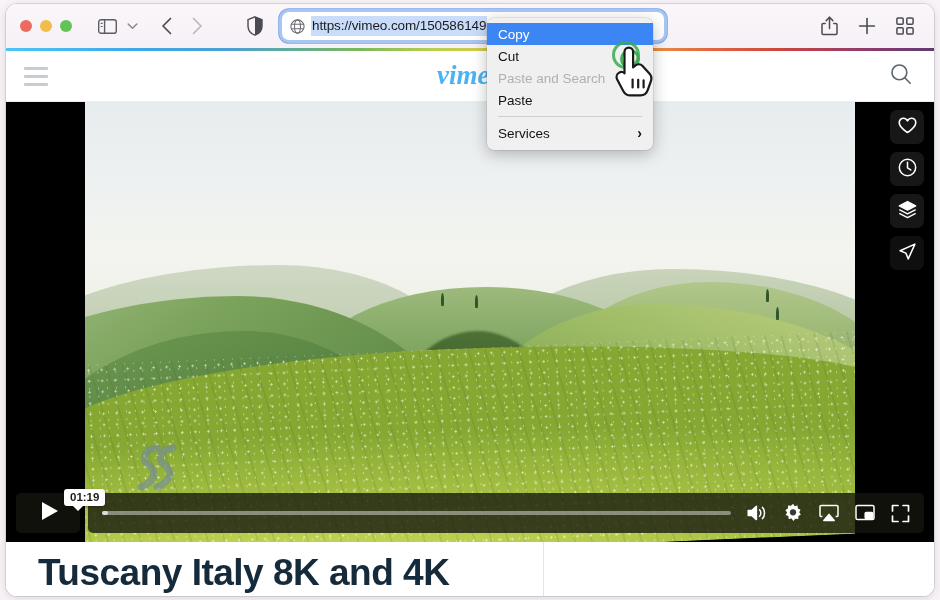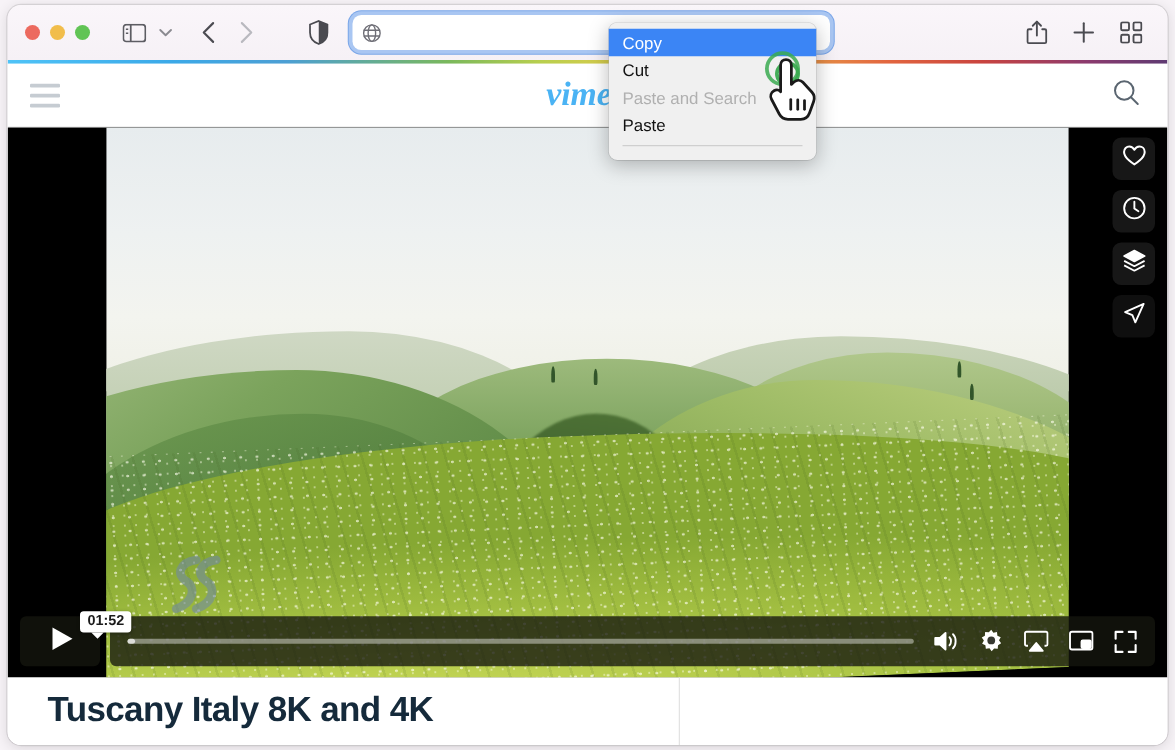--- a/index.html
+++ b/index.html
@@ -315,21 +315,21 @@
     position: relative;
     height: 57px;
     background: #ffffff;
     display: flex;
   }
   .below-left {
     width: 537px;
     padding: 10px 0 0 32px;
   }
   .video-title {
-    font-size: 28px;
+    font-size: 37px;
     font-weight: bold;
     color: #152a3b;
     letter-spacing: -0.5px;
     white-space: nowrap;
   }
   .below-div {
     width: 1px; background: #e3e3e3; height: 57px;
   }
 
   
@@ -437,20 +437,21 @@
 
       <div class="urlfield">
         <span class="globe-ico">
           <svg width="15" height="15" viewBox="0 0 15 15" fill="none" stroke="currentColor" stroke-width="1.1">
             <circle cx="7.5" cy="7.5" r="6.6"></circle>
             <ellipse cx="7.5" cy="7.5" rx="3" ry="6.6"></ellipse>
             <line x1="1" y1="5.2" x2="14" y2="5.2"></line>
             <line x1="1" y1="9.8" x2="14" y2="9.8"></line>
           </svg>
         </span>
+        <span class="url-text" title="https://vimeo.com/150586149">https://vimeo.com/150586149</span>
       </div>
 
       <div class="tb-right">
         <span class="tb-icon">
           <svg width="17" height="20" viewBox="0 0 17 20" fill="none" stroke="currentColor" stroke-width="1.5" stroke-linecap="round" stroke-linejoin="round">
             <path d="M4.2 7.4 H2.2 A1.2 1.2 0 0 0 1 8.6 V17.3 A1.2 1.2 0 0 0 2.2 18.5 H14.8 A1.2 1.2 0 0 0 16 17.3 V8.6 A1.2 1.2 0 0 0 14.8 7.4 H12.8"></path>
             <line x1="8.5" y1="1.3" x2="8.5" y2="12.4"></line>
             <polyline points="5.2,4.6 8.5,1.3 11.8,4.6"></polyline>
           </svg>
         </span>
@@ -551,21 +552,21 @@
           </div>
           <div class="rail-btn">
             <span>
               <svg width="19" height="19" viewBox="0 0 20 20" fill="none" stroke="currentColor" stroke-width="1.6" stroke-linejoin="round">
                 <path d="M17.8 2.2 L2.2 9.2 L8.3 11.7 L10.8 17.8 Z"></path>
               </svg>
             </span>
           </div>
         </div>
 
-        <div class="time-tip">01:52</div>
+        <div class="time-tip">01:19</div>
 
         <div class="controls">
           <div class="play-btn">
             <span>
               <svg width="18" height="20" viewBox="0 0 18 20">
                   <polygon points="1,1 17,10 1,19" fill="#ffffff"></polygon>
                 </svg>
             </span>
           </div>
           <div class="bar-wrap">
@@ -628,20 +629,24 @@
     <div class="ctx-item">
       <span>Cut</span>
     </div>
     <div class="ctx-item disabled">
       <span>Paste and Search</span>
     </div>
     <div class="ctx-item">
       <span>Paste</span>
     </div>
     <div class="ctx-sep"></div>
+    <div class="ctx-item">
+      <span>Services</span>
+      <span class="arrow">›</span>
+    </div>
   </div>
 
   <div class="ripple"></div>
   <div class="cursor">
     <svg width="48" height="52" viewBox="0 0 48 52">
       <path d="M15.5 6 C15.5 3.4 17.4 1.6 19.8 1.6 C22.2 1.6 24.1 3.4 24.1 6 L24.1 21.5
                L26.2 19.6 C28.6 17.6 31.6 18 33.3 19.8 L40.6 27.8 C42.4 29.8 42.8 32.6 41.9 35.2
                L38.6 44.4 C37.5 47.5 34.8 49.4 31.6 49.4 L21.4 49.4 C18.4 49.4 15.8 47.8 14.4 45.2
                L8.2 33.4 C6.9 30.9 7.8 28 10.2 26.6 C12.2 25.4 14.6 25.9 15.5 27.4 Z" fill="#ffffff" stroke="#1a1a1a" stroke-width="2.2" stroke-linejoin="round"></path>
       <line x1="23.6" y1="33.6" x2="23.6" y2="41.4" stroke="#1a1a1a" stroke-width="2.2" stroke-linecap="round"></line>

